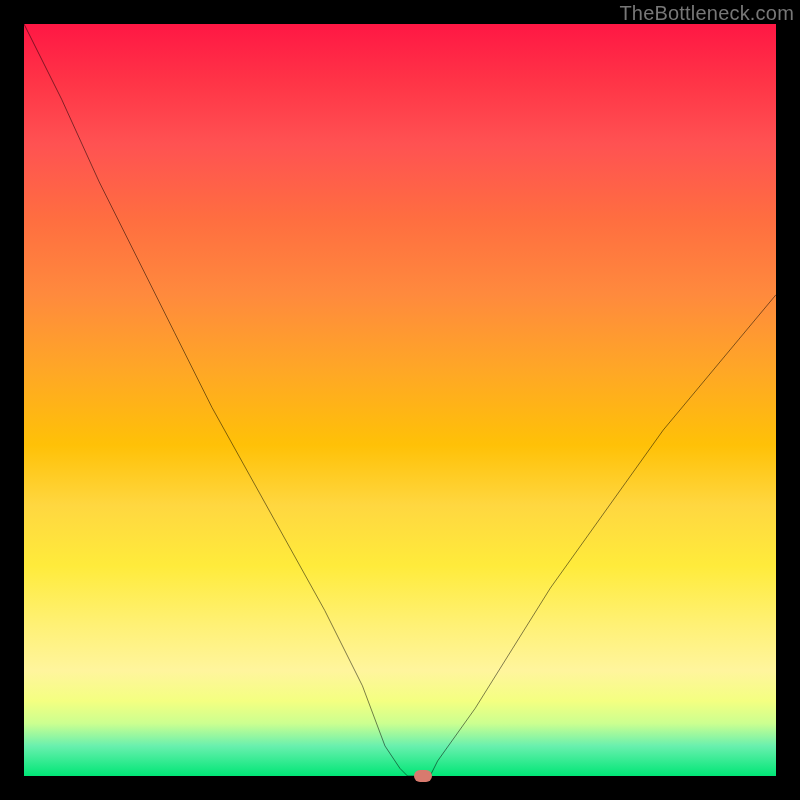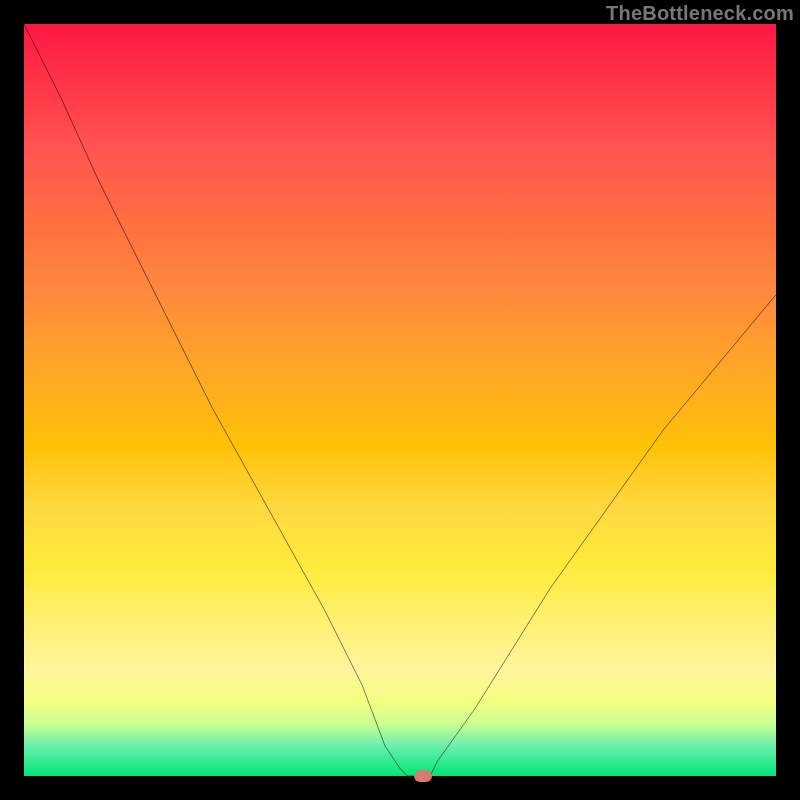--- a/index.html
+++ b/index.html
@@ -41,21 +41,21 @@
       #69f0ae 96%,
       #00e676 100%);
   }
   .watermark {
     position: absolute;
     top: 2px;
     right: 6px;
     color: #777;
     font-family: Arial, Helvetica, sans-serif;
     font-size: 20px;
-    font-weight: 700;
+    font-weight: 400;
     letter-spacing: 0.2px;
     user-select: none;
   }
   svg.curve {
     position: absolute;
     left: 24px;
     top: 24px;
     width: 752px;
     height: 752px;
   }

